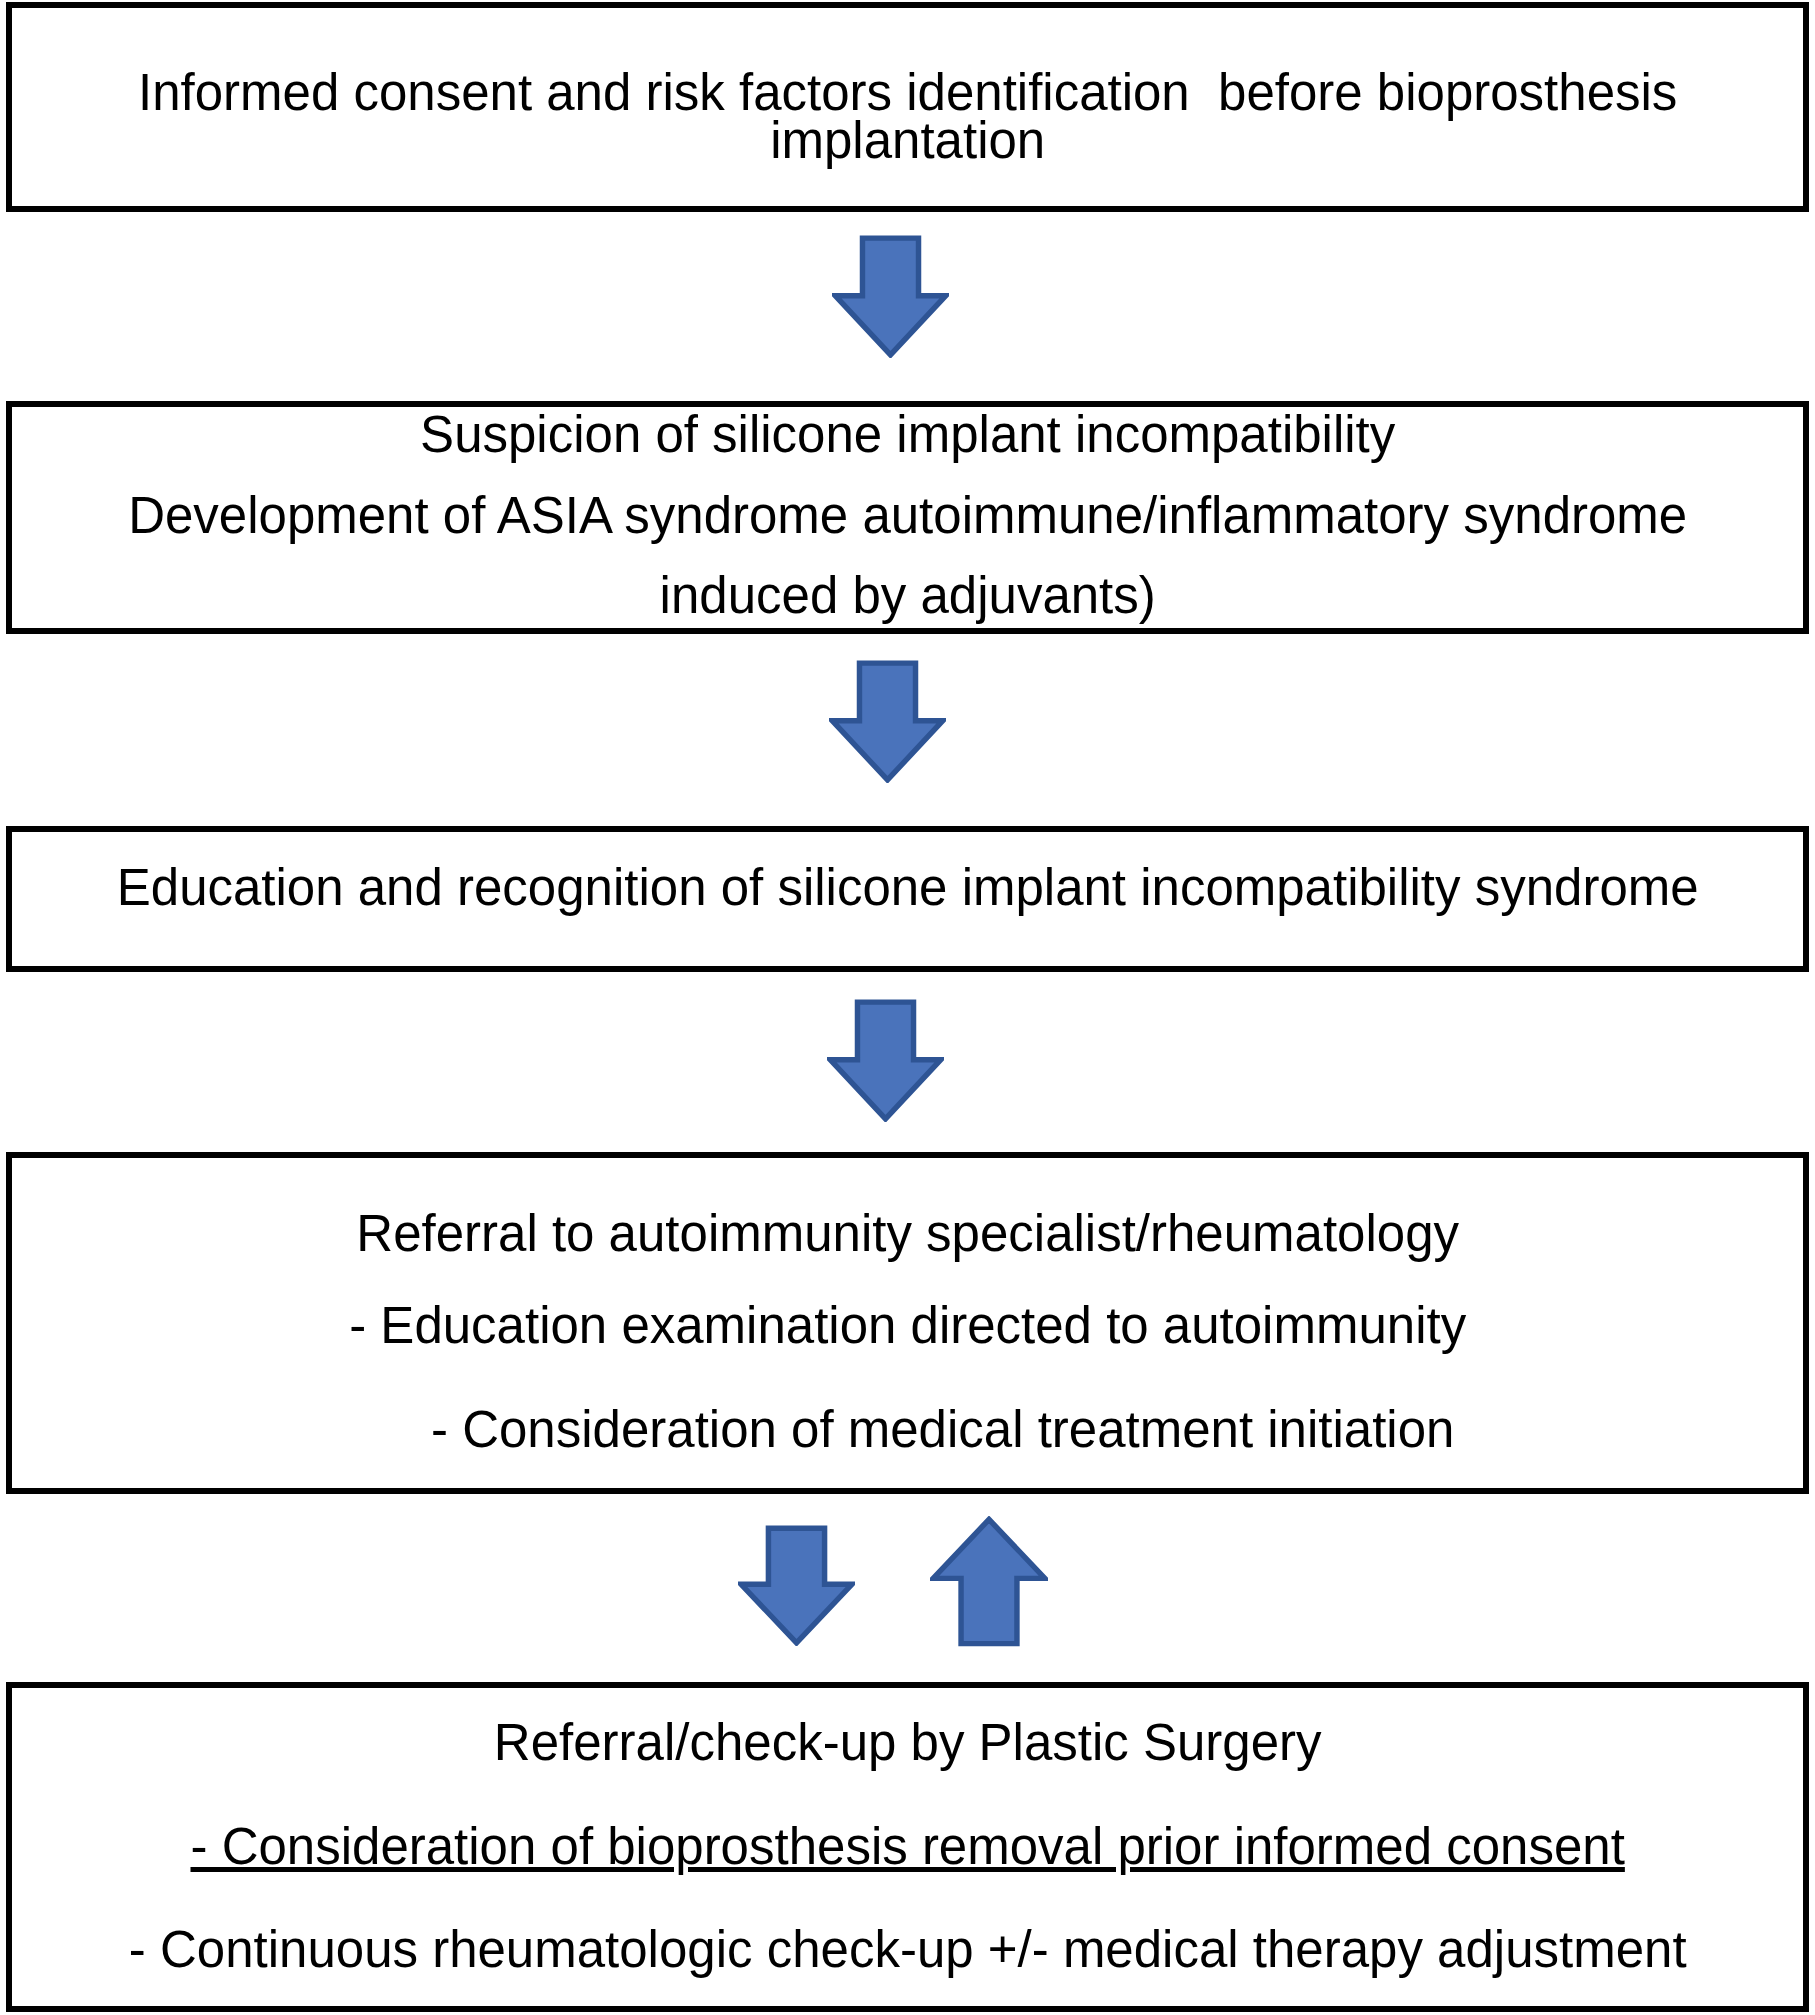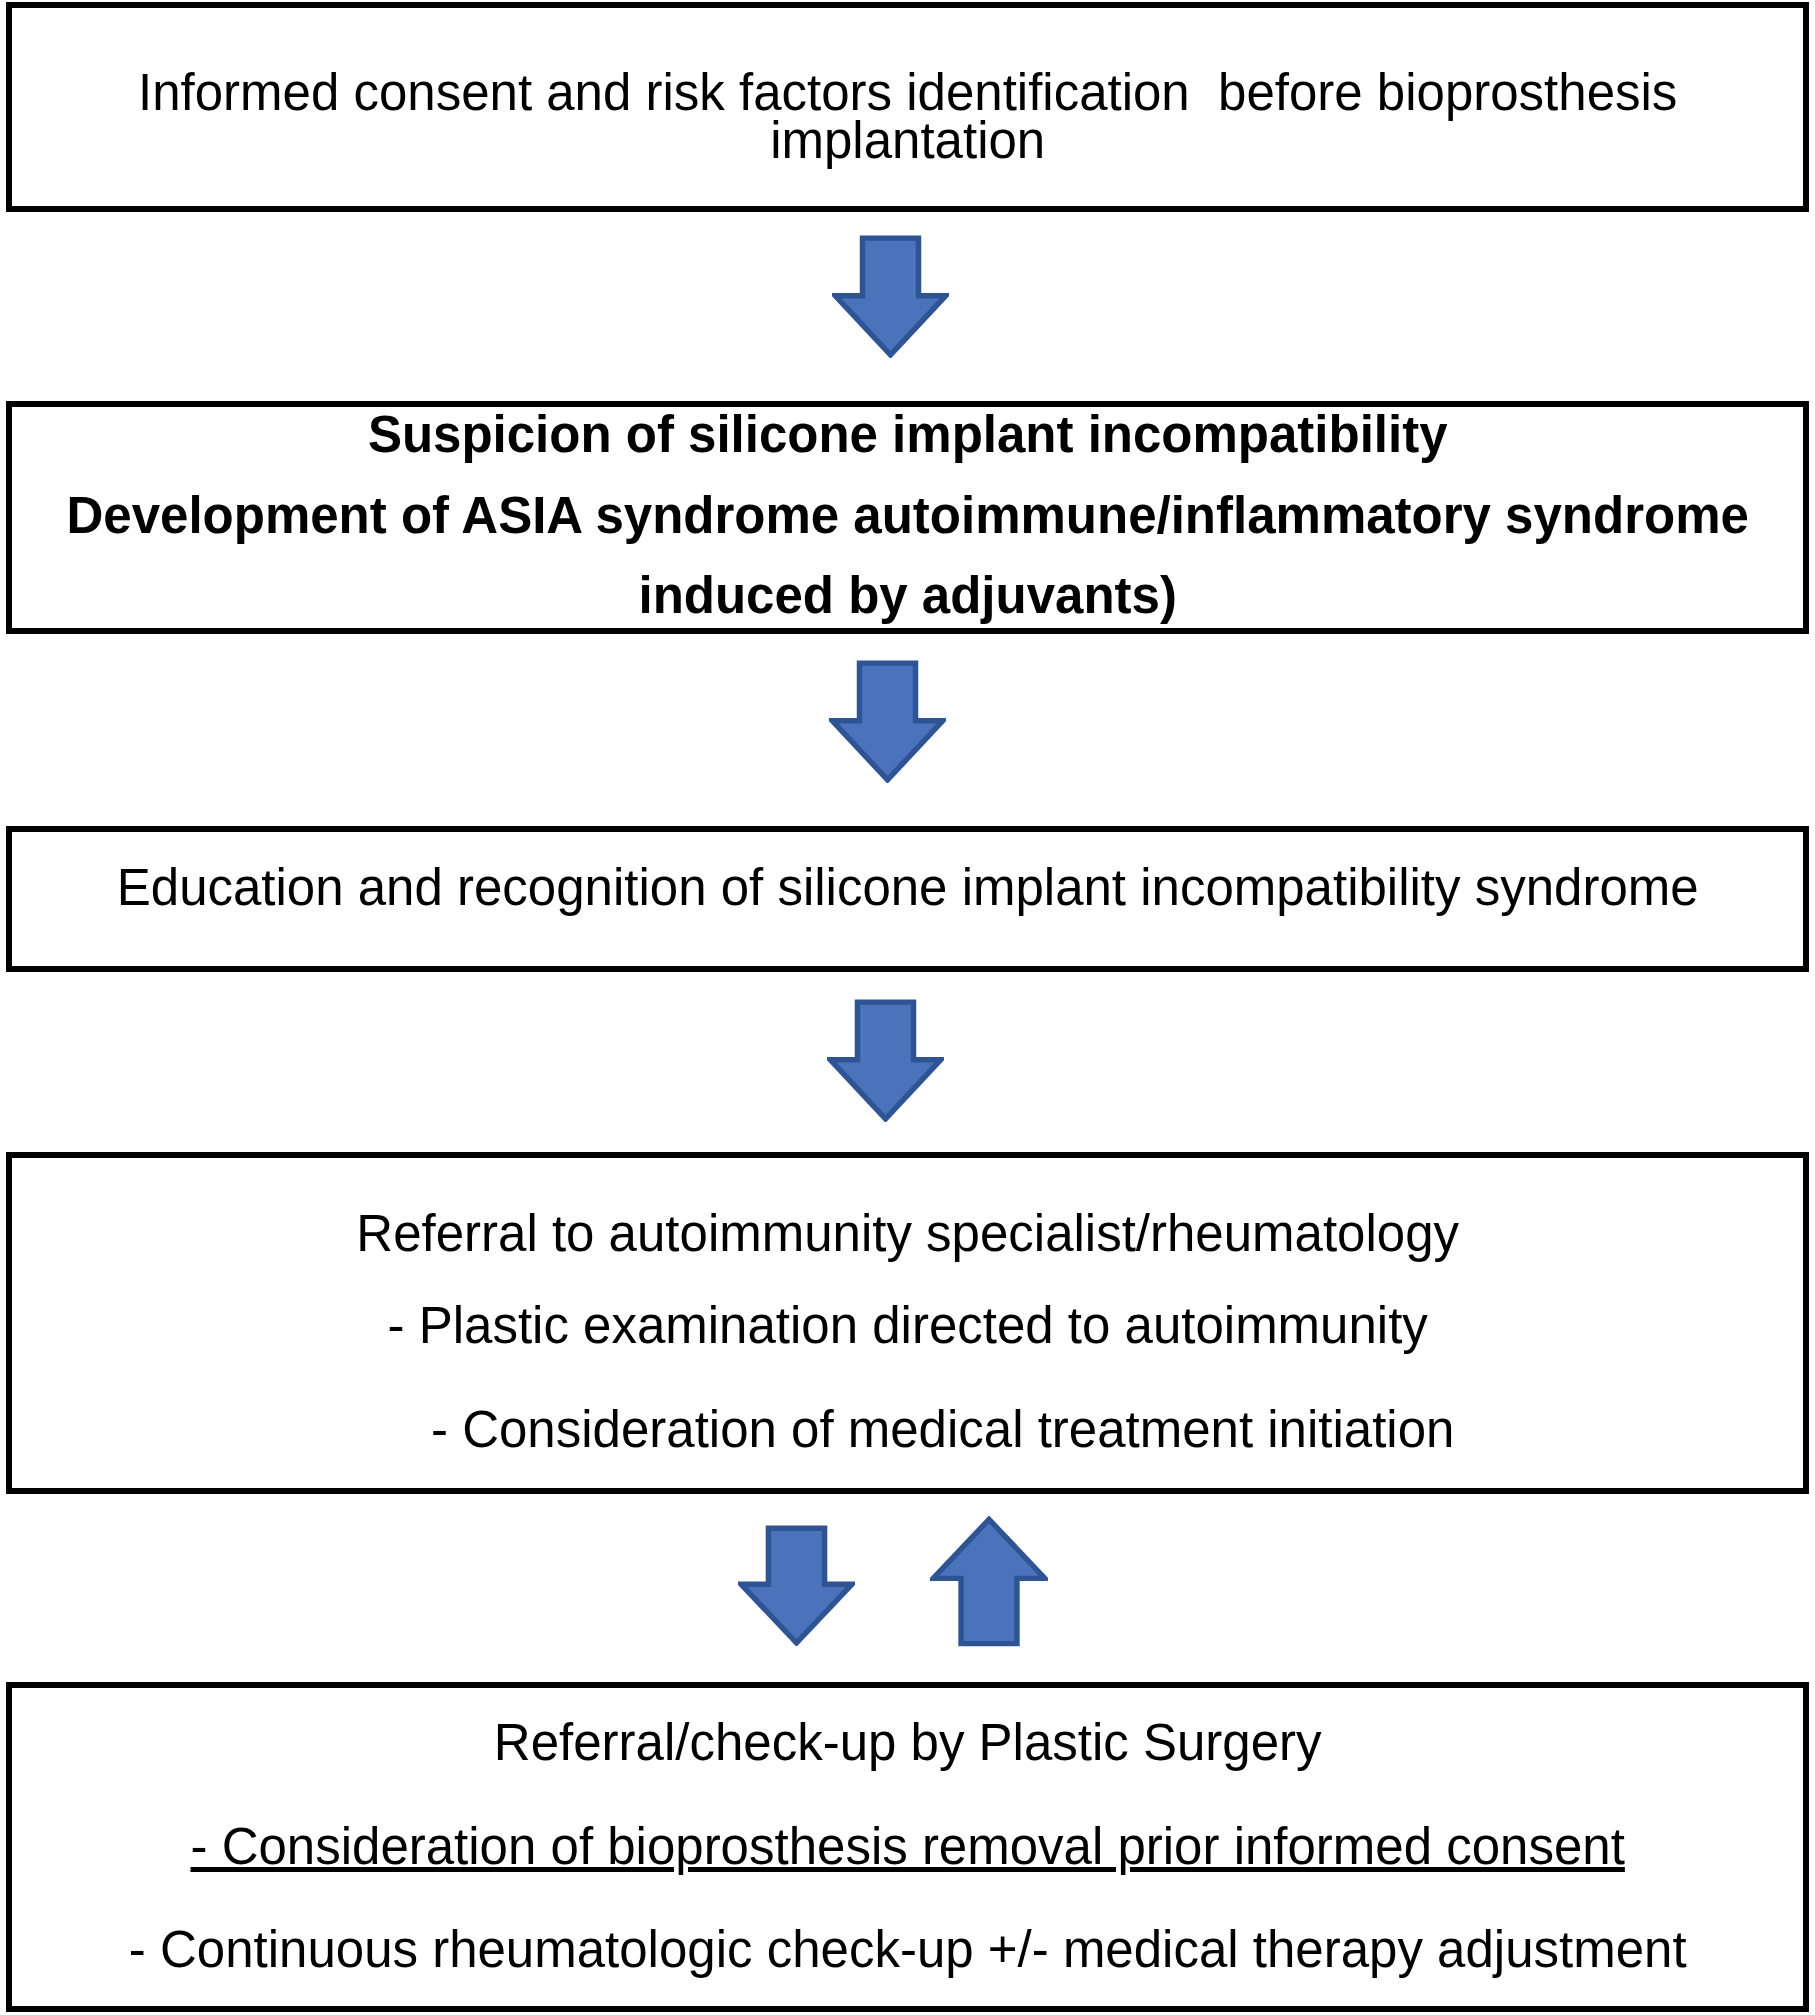--- a/index.html
+++ b/index.html
@@ -23,21 +23,21 @@
   .tline{
     position:absolute;
     left:6.2px;
     width:1803px;
     text-align:center;
     font-size:51px;
     line-height:51px;
     white-space:pre;
     letter-spacing:0px;
   }
-  .bold{font-weight:bold;}
+  .bold{font-weight:normal;}
   .arrow{position:absolute;}
   
   #box1{top:1.6px;height:210px;}
   #box2{top:401px;height:233px;}
   #box3{top:826px;height:146px;}
   #box4{top:1152px;height:342px;}
   #box5{top:1682px;height:330px;}
 </style>
 </head>
 <body>
@@ -63,21 +63,21 @@
 
   <div class="fbox" id="box3" style="border-color: rgb(0, 0, 0); background: rgb(255, 255, 255);"></div>
   <div class="tline" style="top:862px;">Education and recognition of silicone implant incompatibility syndrome</div>
 
   <svg class="arrow" style="left:827px;top:999px;" width="117" height="123" viewBox="0 0 150 158">
     <polygon points="39,4 111,4 111,78 146,78 75,154 4,78 39,78" fill="#4a73bb" stroke="#2e5494" stroke-width="7" stroke-linejoin="miter"></polygon>
   </svg>
 
   <div class="fbox" id="box4" style="border-color: rgb(0, 0, 0); background: rgb(255, 255, 255);"></div>
   <div class="tline" style="top:1195px;margin-top:13px;">Referral to autoimmunity specialist/rheumatology</div>
-  <div class="tline" style="top:1300px;">- Plastic examination directed to autoimmunity</div>
+  <div class="tline" style="top:1300px;">- Education examination directed to autoimmunity</div>
   <div class="tline" style="top:1404px;padding-left:35px;">- Consideration of medical treatment initiation</div>
 
   <svg class="arrow" style="left:738px;top:1525px;" width="117" height="121" viewBox="0 0 150 155">
     <polygon points="39,4 111,4 111,76 146,76 75,151 4,76 39,76" fill="#4a73bb" stroke="#2e5494" stroke-width="7" stroke-linejoin="miter"></polygon>
   </svg>
   <svg class="arrow" style="left:930px;top:1516px;" width="118" height="131" viewBox="0 0 152 168">
     <polygon points="76,4 148,80 112,80 112,164 40,164 40,80 4,80" fill="#4a73bb" stroke="#2e5494" stroke-width="7" stroke-linejoin="miter"></polygon>
   </svg>
 
   <div class="fbox" id="box5" style="border-color: rgb(0, 0, 0); background: rgb(255, 255, 255);"></div>

